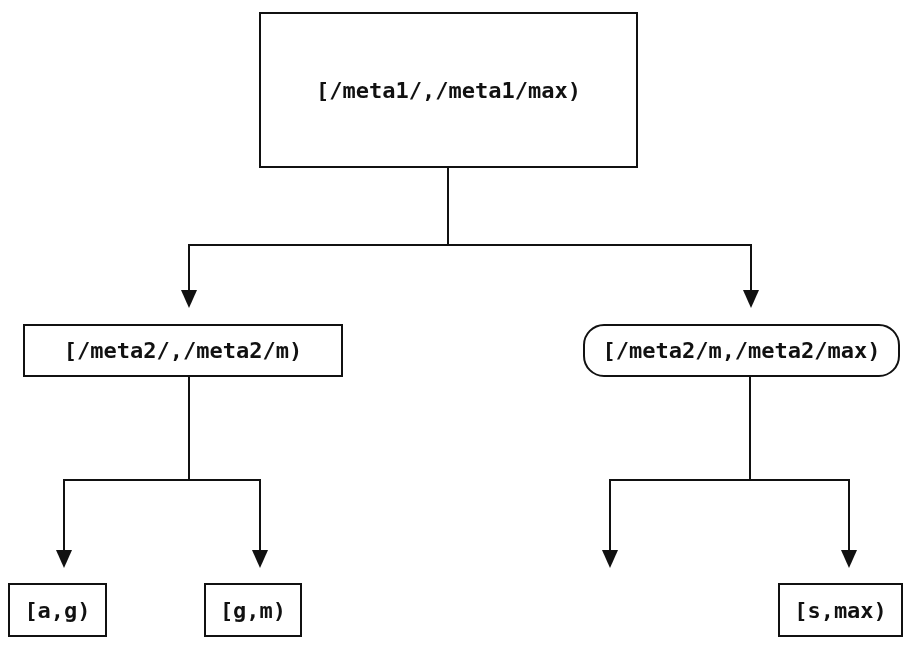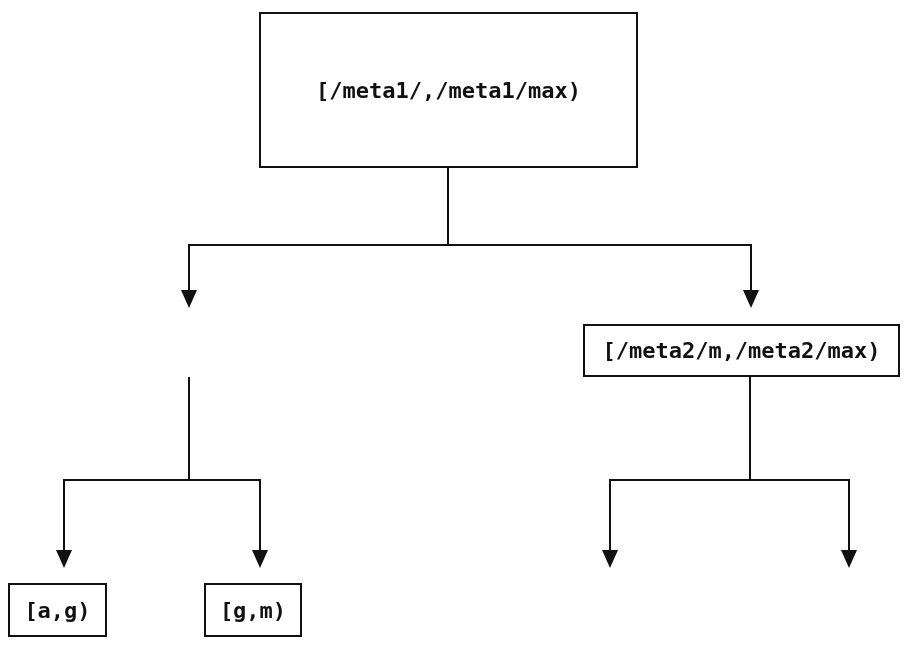--- a/index.html
+++ b/index.html
@@ -29,21 +29,21 @@
   .line{position:absolute;background:var(--line);}
   .arrow{
     position:absolute;width:0;height:0;
     border-left:8px solid transparent;
     border-right:8px solid transparent;
     border-top:18px solid var(--line);
   }
   
   .n-root {left:259px;top:12px; width:379px;height:156px;}
   .n-l    {left:23px; top:324px;width:320px;height:53px;}
-  .n-r    {left:583px;top:324px;width:317px;height:53px;}
+  .n-r    {left:583px;top:324px;width:317px;height:53px;border-radius:21px;}
   .n-leaf0{left:8px;  top:583px;width:99px; height:54px;}
   .n-leaf1{left:204px;top:583px;width:98px; height:54px;}
   .n-leaf2{left:554px;top:583px;width:98px; height:54px;}
   .n-leaf3{left:778px;top:583px;width:125px;height:54px;}
   
   .c1-stem {left:447px;top:168px;width:2px;  height:77px;}
   .c1-h    {left:188px;top:244px;width:564px;height:2px;}
   .c1-dl   {left:188px;top:244px;width:2px;  height:46px;}
   .c1-dr   {left:750px;top:244px;width:2px;  height:46px;}
   .a1-l    {left:181px;top:290px;}
@@ -72,20 +72,23 @@
     <span>[/meta1/,/meta1/max)</span>
   </div>
 
   <div class="line c1-stem"></div>
   <div class="line c1-h"></div>
   <div class="line c1-dl"></div>
   <div class="line c1-dr"></div>
   <div class="arrow a1-l"></div>
   <div class="arrow a1-r"></div>
 
+  <div class="node n-l">
+    <span>[/meta2/,/meta2/m)</span>
+  </div>
   <div class="node n-r">
     <span>[/meta2/m,/meta2/max)</span>
   </div>
 
   <div class="line c2l-stem"></div>
   <div class="line c2l-h"></div>
   <div class="line c2l-da"></div>
   <div class="line c2l-db"></div>
   <div class="arrow a2-l0"></div>
   <div class="arrow a2-l1"></div>
@@ -96,14 +99,17 @@
   <div class="line c2r-db"></div>
   <div class="arrow a2-r0"></div>
   <div class="arrow a2-r1"></div>
 
   <div class="node n-leaf1">
     <span>[g,m)</span>
   </div>
   <div class="node n-leaf0">
     <span>[a,g)</span>
   </div>
+  <div class="node n-leaf3">
+    <span>[s,max)</span>
+  </div>
 
 </div>
 
 </body></html>

